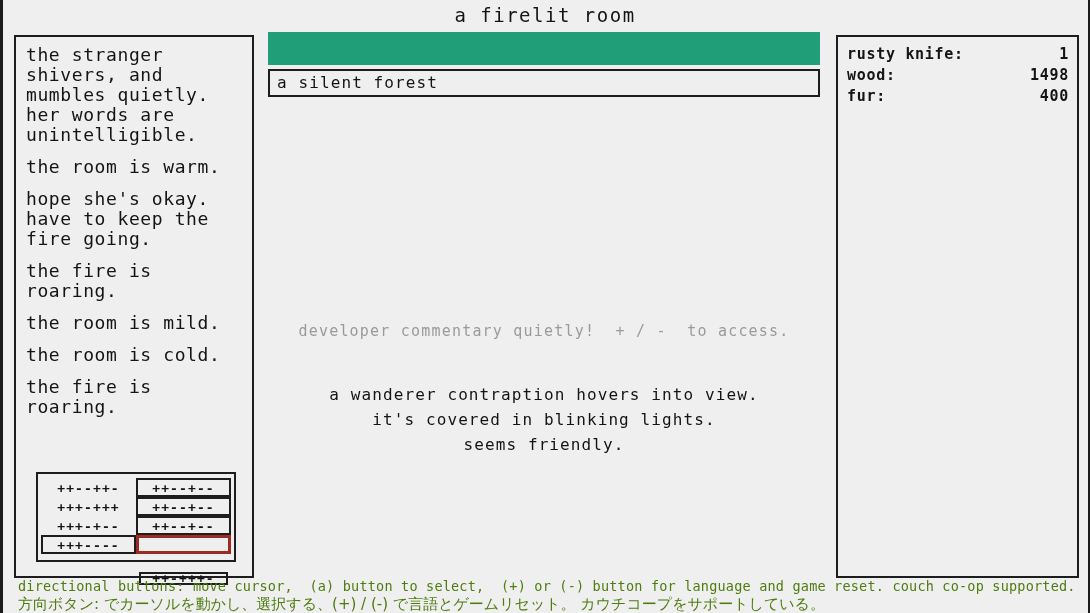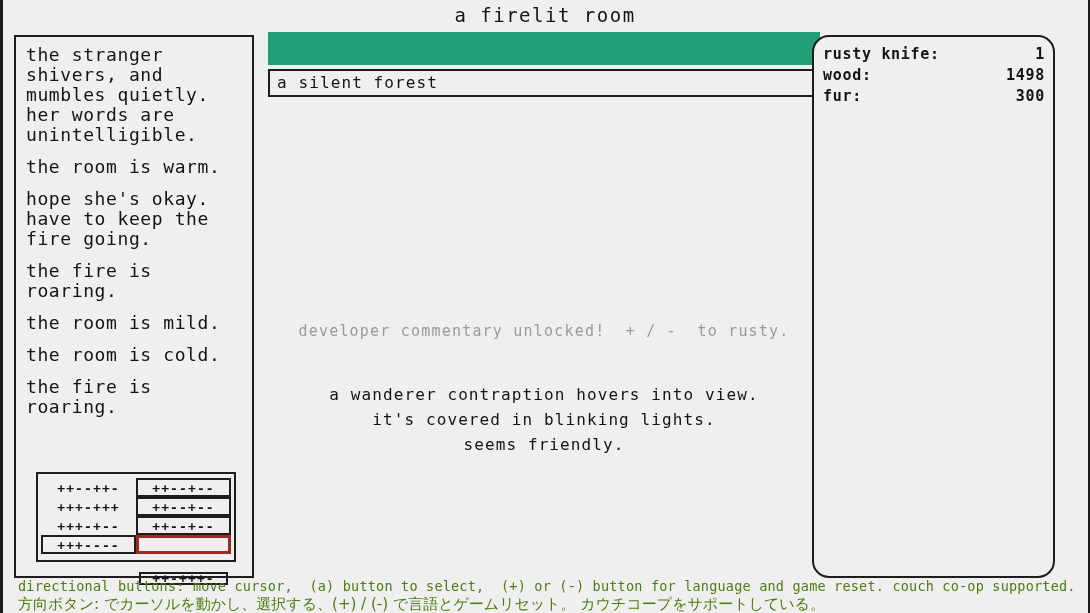--- a/index.html
+++ b/index.html
@@ -47,24 +47,23 @@
     background: #efefef;
     border: 2px solid #1d1d1d;
     box-sizing: border-box;
   }
   #left-panel {
     left: 14px; top: 35px;
     width: 240px; height: 543px;
     padding: 8px 6px 6px 10px;
   }
   #right-panel {
-    left: 812px; top: 35px;
+    left: 836px; top: 35px;
     width: 243px; height: 543px;
     padding: 7px 8px 6px 9px;
-    border-radius: 17px;
   }
 
   
   .log-group {
     margin-bottom: 12px;
     font-size: 18px;
     line-height: 20px;
     letter-spacing: 0.6px;
     white-space: pre-wrap;
   }
@@ -249,40 +248,40 @@
   </div>
 
   <div id="center-buttons">
     <div class="game-button selected">
       
     </div>
     <div class="game-button">a silent forest</div>
   </div>
 
   <div id="center-text">
-    <div id="dev-commentary">developer commentary unlocked!  + / -  to rusty.</div>
+    <div id="dev-commentary">developer commentary quietly!  + / -  to access.</div>
     <div id="story-block">
       <div class="story-line">a wanderer contraption hovers into view.</div>
       <div class="story-line">it's covered in blinking lights.</div>
       <div class="story-line">seems friendly.</div>
     </div>
   </div>
 
   <div id="right-panel" class="panel">
     <div class="store-row">
       <span class="store-name">rusty knife:</span>
       <span class="store-value">1</span>
     </div>
     <div class="store-row">
       <span class="store-name">wood:</span>
       <span class="store-value">1498</span>
     </div>
     <div class="store-row">
       <span class="store-name">fur:</span>
-      <span class="store-value">300</span>
+      <span class="store-value">400</span>
     </div>
   </div>
 
   <div id="help-bar">
     <div id="help-en">directional buttons: move cursor,  (a) button to select,  (+) or (-) button for language and game reset. couch co-op supported.</div>
     <div id="help-ja">方向ボタン: でカーソルを動かし、選択する、(+) / (-) で言語とゲームリセット。 カウチコープをサポートしている。</div>
   </div>
 
 </div>
 

